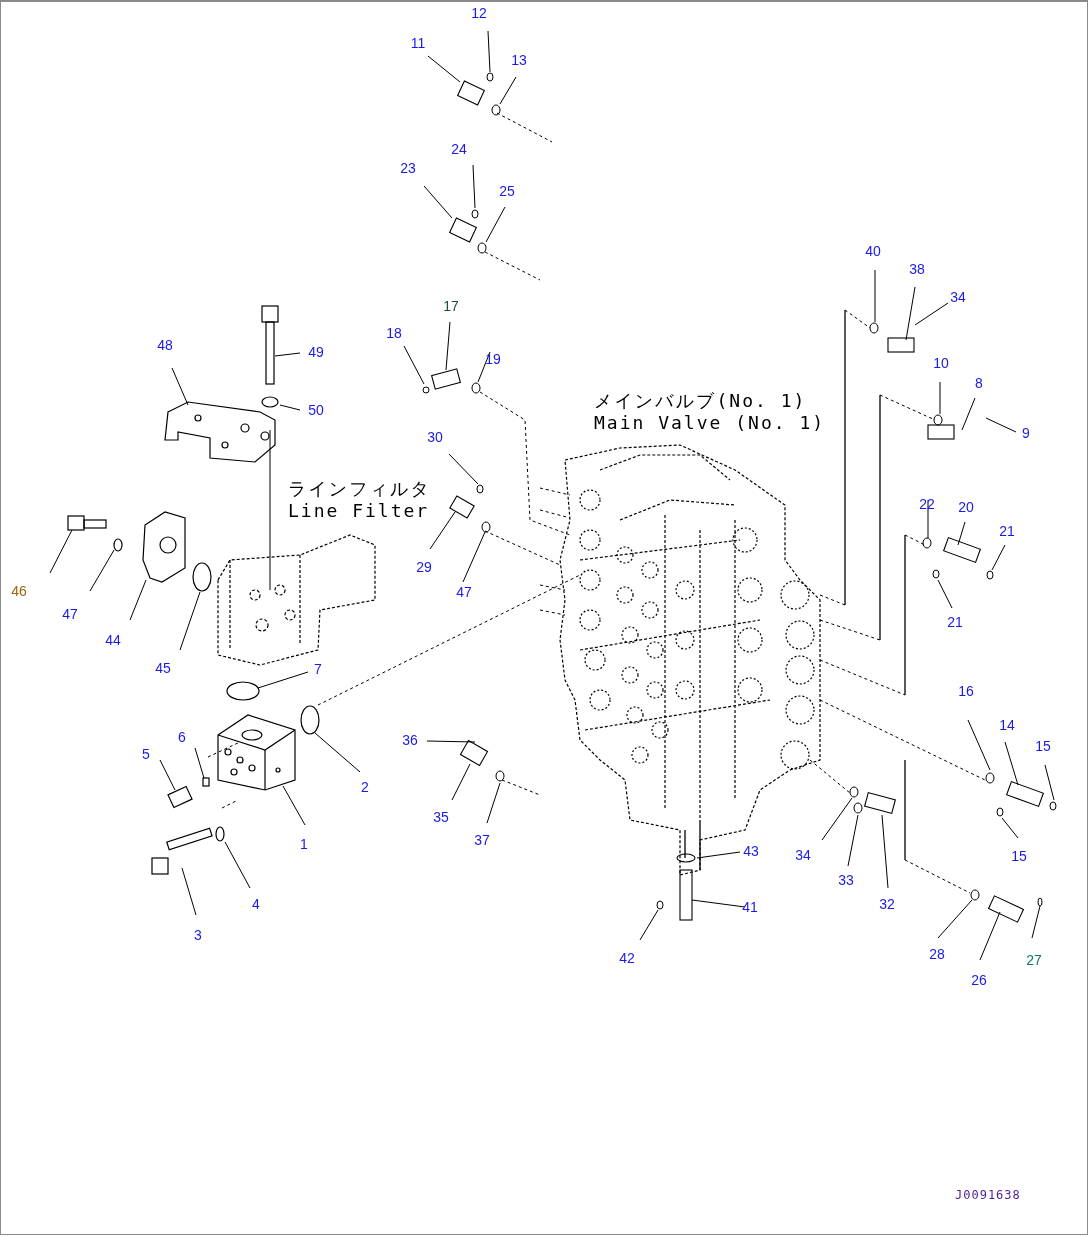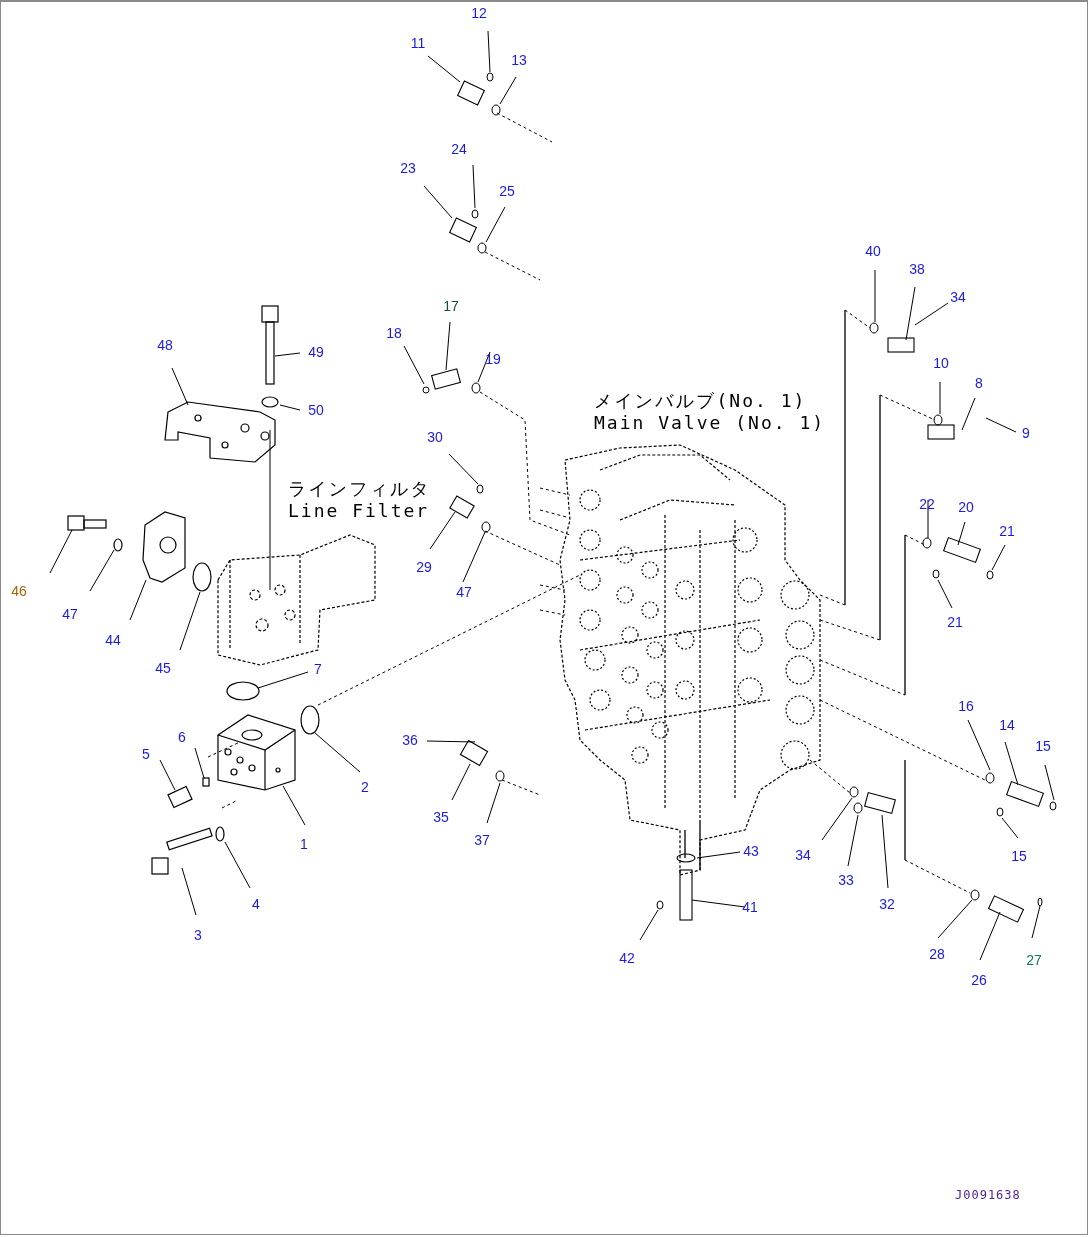--- a/index.html
+++ b/index.html
@@ -271,21 +271,21 @@
   <span class="callout" style="left: 318px; top: 669px; color: rgb(26, 26, 230);">7</span>
   <span class="callout" style="left: 979px; top: 383px; color: rgb(26, 26, 230);">8</span>
   <span class="callout" style="left: 1026px; top: 433px; color: rgb(26, 26, 230);">9</span>
   <span class="callout" style="left: 941px; top: 363px; color: rgb(26, 26, 230);">10</span>
   <span class="callout" style="left: 418px; top: 43px; color: rgb(26, 26, 230);">11</span>
   <span class="callout" style="left: 479px; top: 13px; color: rgb(26, 26, 230);">12</span>
   <span class="callout" style="left: 519px; top: 60px; color: rgb(26, 26, 230);">13</span>
   <span class="callout" style="left: 1007px; top: 725px; color: rgb(26, 26, 230);">14</span>
   <span class="callout" style="left: 1043px; top: 746px; color: rgb(26, 26, 230);">15</span>
   <span class="callout" style="left: 1019px; top: 856px; color: rgb(26, 26, 230);">15</span>
-  <span class="callout" style="left: 966px; top: 706px; color: rgb(26, 26, 230);">16</span>
+  <span class="callout" style="left: 966px; top: 691px; color: rgb(26, 26, 230);">16</span>
   <span class="callout" style="left: 451px; top: 306px; color: #14532d;">17</span>
   <span class="callout" style="left: 394px; top: 333px; color: rgb(26, 26, 230);">18</span>
   <span class="callout" style="left: 493px; top: 335px; color: rgb(26, 26, 230); margin-top: 24px;">19</span>
   <span class="callout" style="left: 966px; top: 507px; color: rgb(26, 26, 230);">20</span>
   <span class="callout" style="left: 1007px; top: 531px; color: rgb(26, 26, 230);">21</span>
   <span class="callout" style="left: 955px; top: 622px; color: rgb(26, 26, 230);">21</span>
   <span class="callout" style="left: 927px; top: 504px; color: rgb(26, 26, 230);">22</span>
   <span class="callout" style="left: 408px; top: 168px; color: rgb(26, 26, 230);">23</span>
   <span class="callout" style="left: 459px; top: 149px; color: rgb(26, 26, 230);">24</span>
   <span class="callout" style="left: 507px; top: 191px; color: rgb(26, 26, 230);">25</span>

